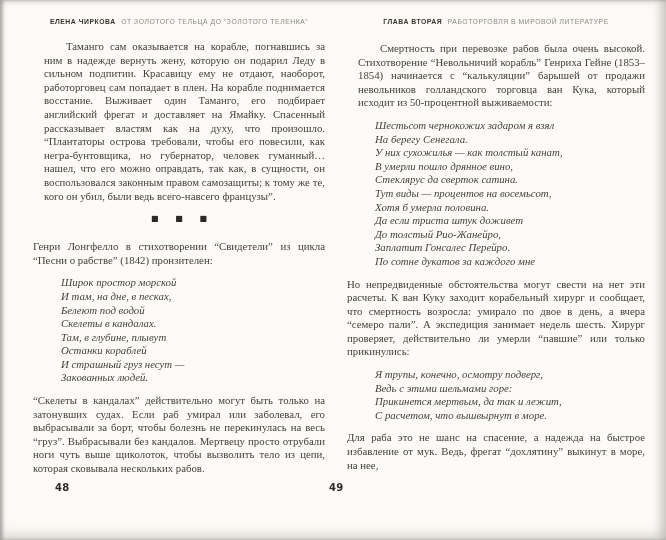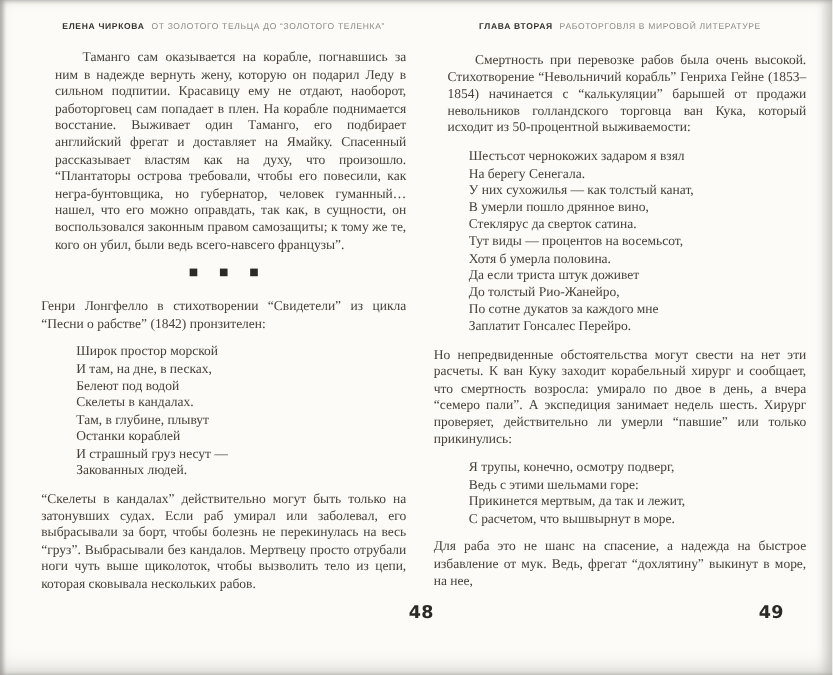--- a/index.html
+++ b/index.html
@@ -55,41 +55,41 @@
   }
   .col-right .body-text { top: 42px; }
 
   p.para { margin: 0; }
   p.indent { text-indent: 22px; margin-left: 11px; }
 
   .poem {
     margin: 9px 0 9px 28px;
     text-align: left;
   }
-  .poem-line { white-space: nowrap; }
+  .poem-line { white-space: nowrap; font-style: italic; }
 
   .divider {
     text-align: center;
     margin: 10px 0 17px 0;
     line-height: 8px;
   }
   .divider .sq {
     display: inline-block;
     font-size: 8px;
     color: var(--ink-dark, #2b2a27);
     margin: 0 7px;
     font-family: "DejaVu Sans", sans-serif;
   }
 
   .page-num {
     position: absolute;
     top: 482px; left: 0; right: 0;
-    text-align: right;
+    text-align: left;
     font-family: "DejaVu Sans", sans-serif;
-    font-size: 14px;
+    font-size: 10px;
     font-weight: bold;
     letter-spacing: 0.3px;
     color: var(--ink-dark, #2b2a27);
   }
   .col-left  .page-num { transform: translateX(22px); }
   .col-right .page-num { transform: translateX(-18px); }
 </style>
 </head>
 <body>
 
@@ -141,22 +141,22 @@
       <div class="poem">
         <div class="poem-line">Шестьсот чернокожих задаром я взял</div>
         <div class="poem-line">На берегу Сенегала.</div>
         <div class="poem-line">У них сухожилья — как толстый канат,</div>
         <div class="poem-line">В умерли пошло дрянное вино,</div>
         <div class="poem-line">Стеклярус да сверток сатина.</div>
         <div class="poem-line">Тут виды — процентов на восемьсот,</div>
         <div class="poem-line">Хотя б умерла половина.</div>
         <div class="poem-line">Да если триста штук доживет</div>
         <div class="poem-line">До толстый Рио-Жанейро,</div>
+        <div class="poem-line">Заплатит Гонсалес Перейро.</div>
         <div class="poem-line">По сотне дукатов за каждого мне</div>
-        <div class="poem-line">Заплатит Гонсалес Перейро.</div>
       </div>
 
       <p class="para">Но непредвиденные обстоятельства могут свести на нет эти расчеты. К ван Куку заходит корабельный хирург и сообщает, что смертность возросла: умирало по двое в день, а вчера “семеро пали”. А экспедиция занимает недель шесть. Хирург проверяет, действительно ли умерли “павшие” или только прикинулись:</p>
 
       <div class="poem">
         <div class="poem-line">Я трупы, конечно, осмотру подверг,</div>
         <div class="poem-line">Ведь с этими шельмами горе:</div>
         <div class="poem-line">Прикинется мертвым, да так и лежит,</div>
         <div class="poem-line">С расчетом, что вышвырнут в море.</div>
       </div>

